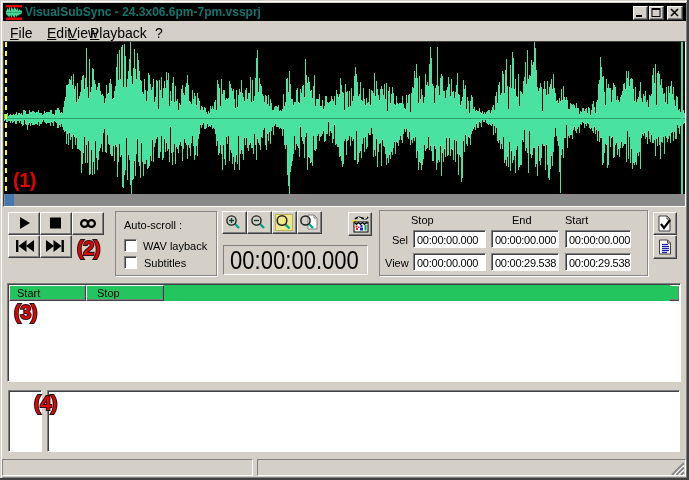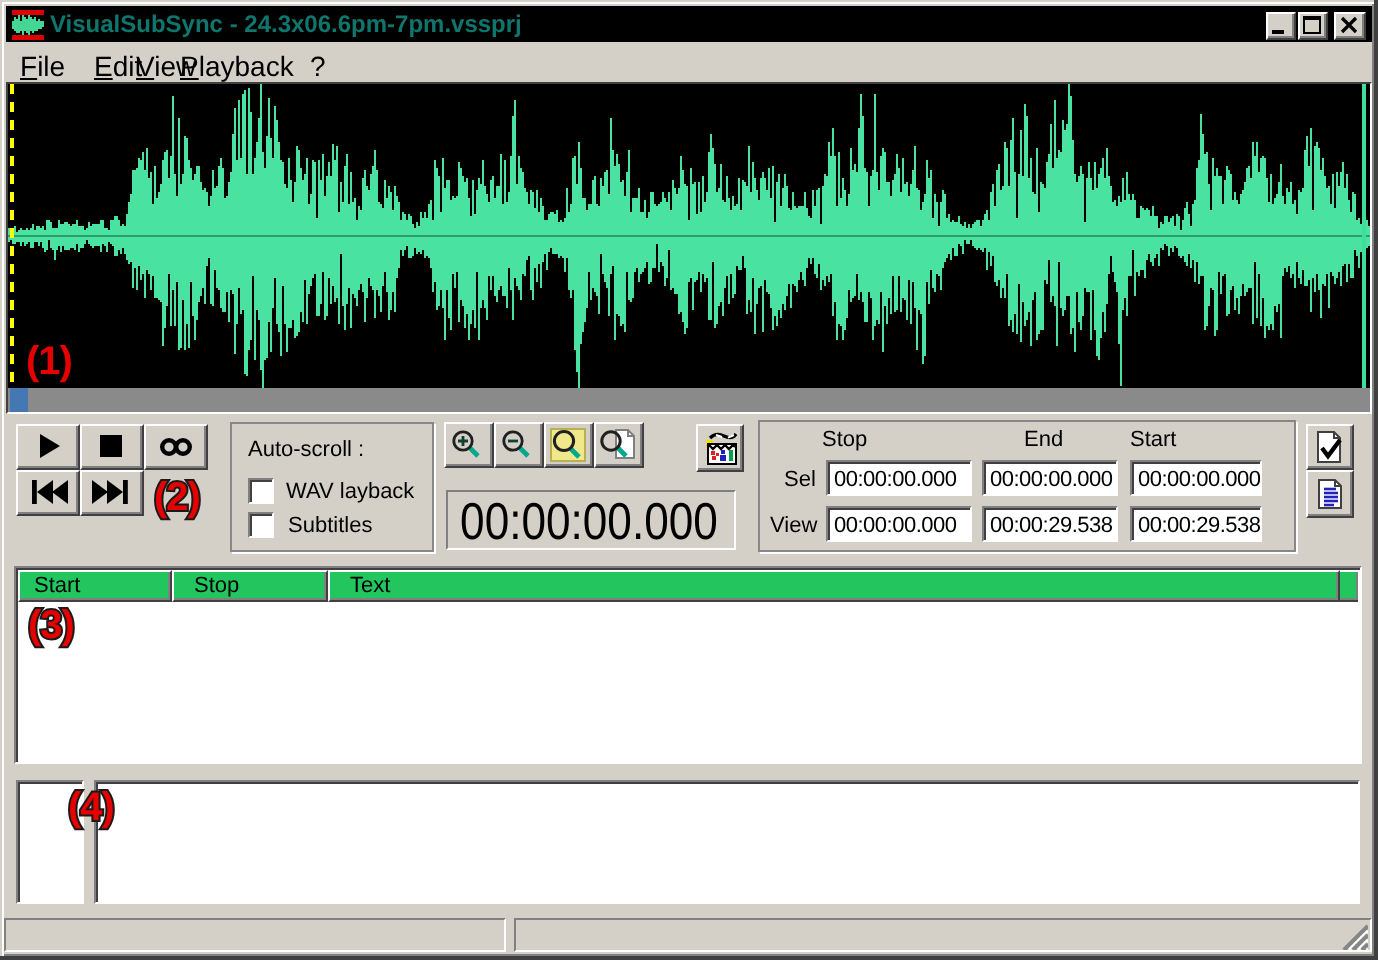--- a/index.html
+++ b/index.html
@@ -236,21 +236,20 @@
       <path d="M9 13.5 H16"></path>
       <path d="M9 15.5 H16"></path>
       <path d="M9 17.5 H14"></path>
     </g>
 </svg>
 
 <div class="abs clientedge" style="left:7px;top:283px;width:674px;height:99px;background:#fff">
   <div class="abs" style="left:1px;top:1px;width:670px;height:16px;background:#22c55e">
     <div class="abs" style="left:0;top:0;width:77px;height:16px;border-top:1px solid #fff;border-left:1px solid #fff;border-right:1px solid #404040;border-bottom:1px solid #404040;box-shadow:inset -1px -1px 0 #808080;padding:1px 0 0 7px">Start</div>
     <div class="abs" style="left:77px;top:0;width:78px;height:16px;border-top:1px solid #fff;border-left:1px solid #fff;border-right:1px solid #404040;border-bottom:1px solid #404040;box-shadow:inset -1px -1px 0 #808080;padding:1px 0 0 10px">Stop</div>
-    <div class="abs" style="left:155px;top:0;width:506px;height:16px;border-top:1px solid #fff;border-left:1px solid #fff;border-right:1px solid #404040;border-bottom:1px solid #404040;box-shadow:inset -1px -1px 0 #808080;padding:1px 0 0 10px">Text</div>
     <div class="abs" style="left:661px;top:0;width:9px;height:16px;border-top:1px solid #fff;border-bottom:1px solid #404040;box-shadow:inset -1px -1px 0 #808080"></div>
   </div>
   <svg class="abs" style="left:4px;top:16px" width="34" height="28">
       <text x="2" y="19" font-family="Liberation Sans, sans-serif" font-size="20" font-weight="bold" fill="#e60000" stroke="#1a1a1a" stroke-width="2" paint-order="stroke" letter-spacing="-0.5">(3)</text>
     </svg>
 </div>
 
 <div class="abs clientedge" style="left:8px;top:390px;width:34px;height:62px;background:#fff"></div>
 <div class="abs clientedge" style="left:47px;top:390px;width:633px;height:62px;background:#fff"></div>
 <svg class="abs" style="left:32px;top:391px" width="34" height="28">

